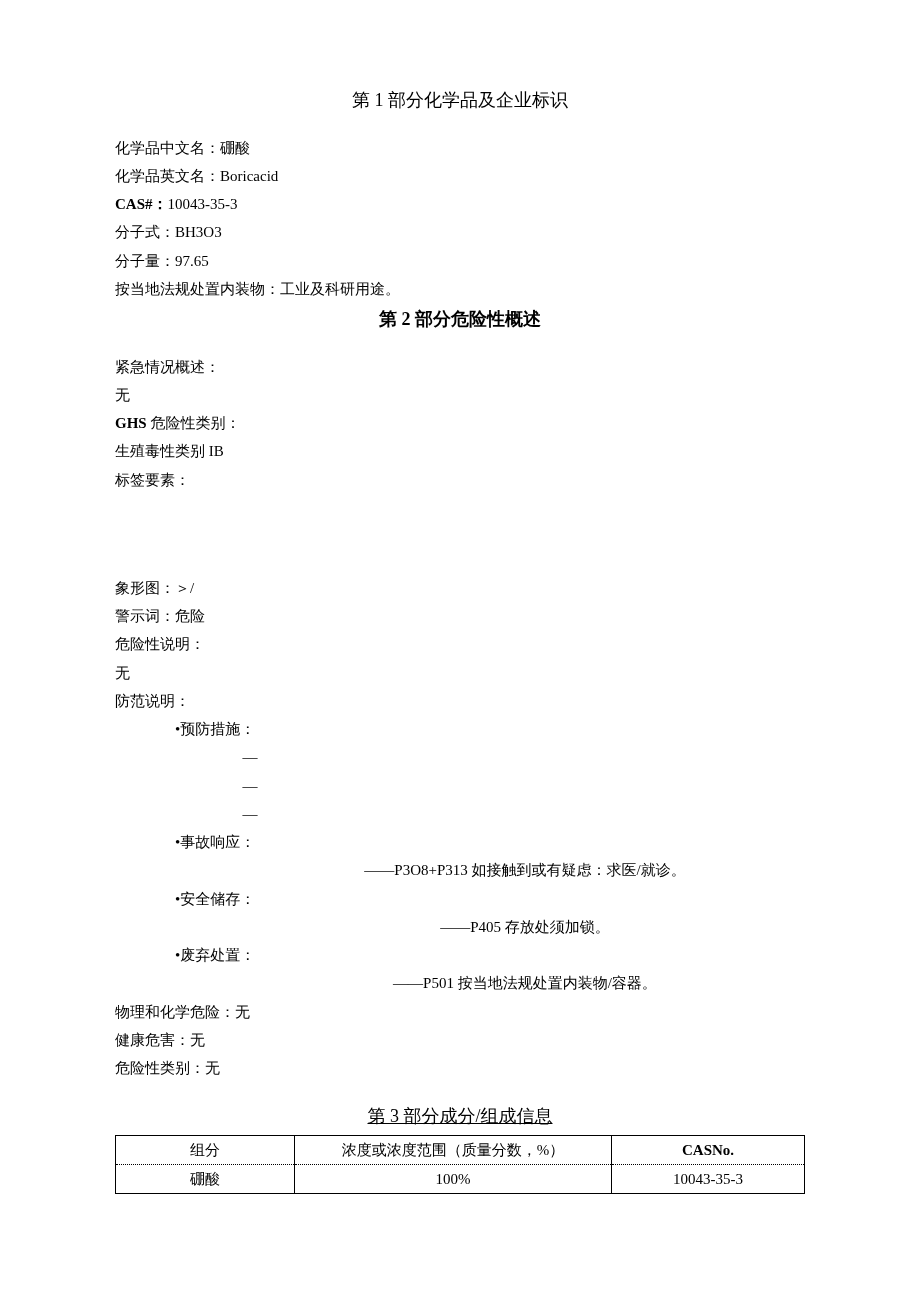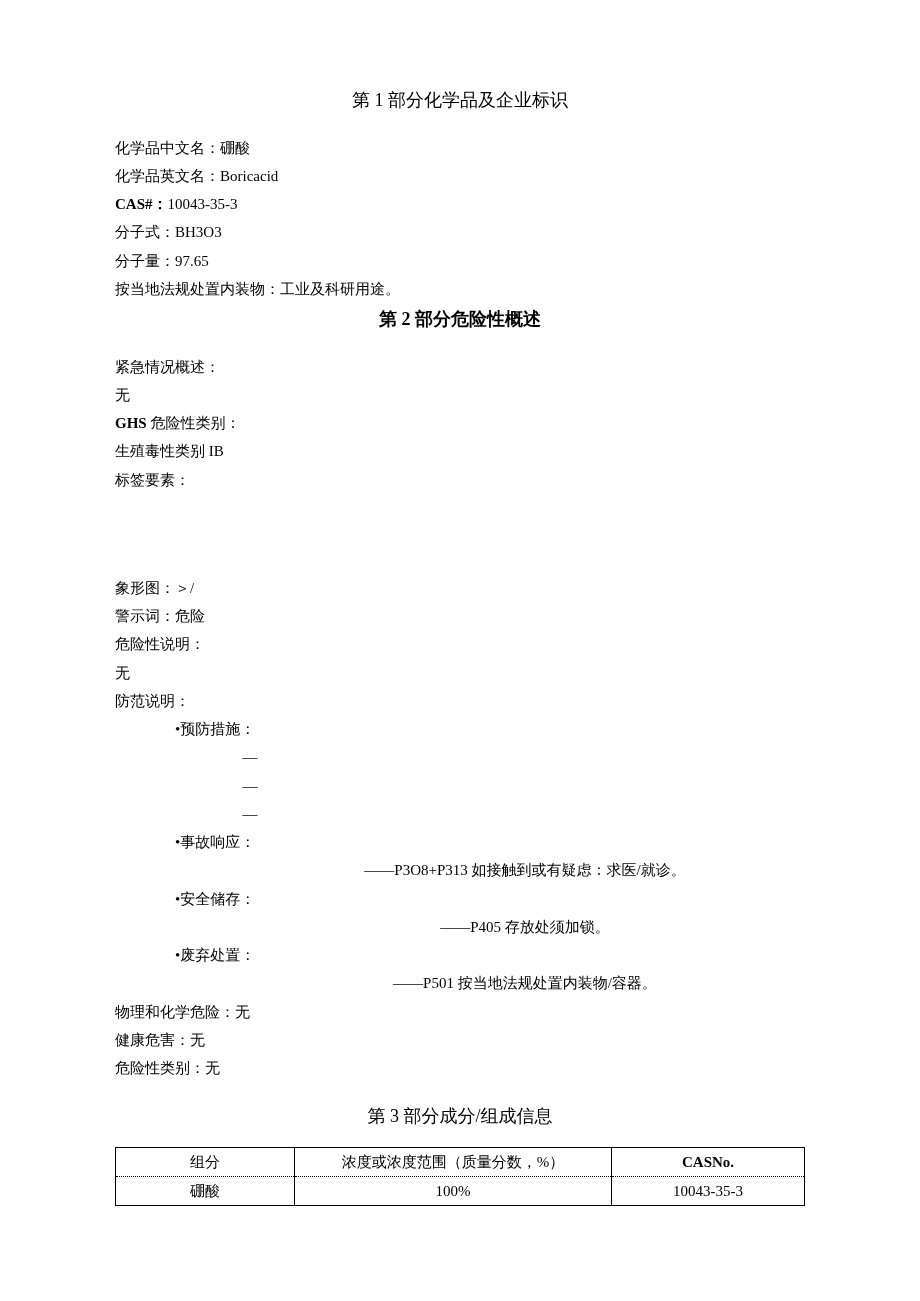--- a/index.html
+++ b/index.html
@@ -38,21 +38,21 @@
     }
     .spacer-block {
       height: 80px;
     }
     .spacer-top {
       height: 18px;
     }
     table.composition {
       width: 100%;
       border-collapse: collapse;
-      margin-top: 14px;
+      margin-top: 2px;
     }
     table.composition td {
       border: 1px solid #000000;
       border-top-style: dotted;
       border-bottom-style: dotted;
       padding: 1px 6px;
       text-align: center;
       font-size: 15px;
     }
     table.composition tr:first-child td {
@@ -136,21 +136,21 @@
   <span>物理和化学危险：</span><span>无</span>
 </div>
 <div class="field-line">
   <span>健康危害：</span><span>无</span>
 </div>
 <div class="field-line">
   <span>危险性类别：</span><span>无</span>
 </div>
 
 <div class="spacer-top"></div>
-<div class="section-title" style="margin-bottom:0;">第 3 部分成分/组成信息</div>
+<div class="section-title" style="margin-bottom:0;text-decoration:underline;">第 3 部分成分/组成信息</div>
 
 <table class="composition">
   <tbody>
       <tr>
     <td class="col1">组分</td>
     <td class="col2">浓度或浓度范围（质量分数，%）</td>
     <td class="col3 th-bold">CASNo.</td>
   </tr>
   <tr>
     <td class="col1">硼酸</td>

